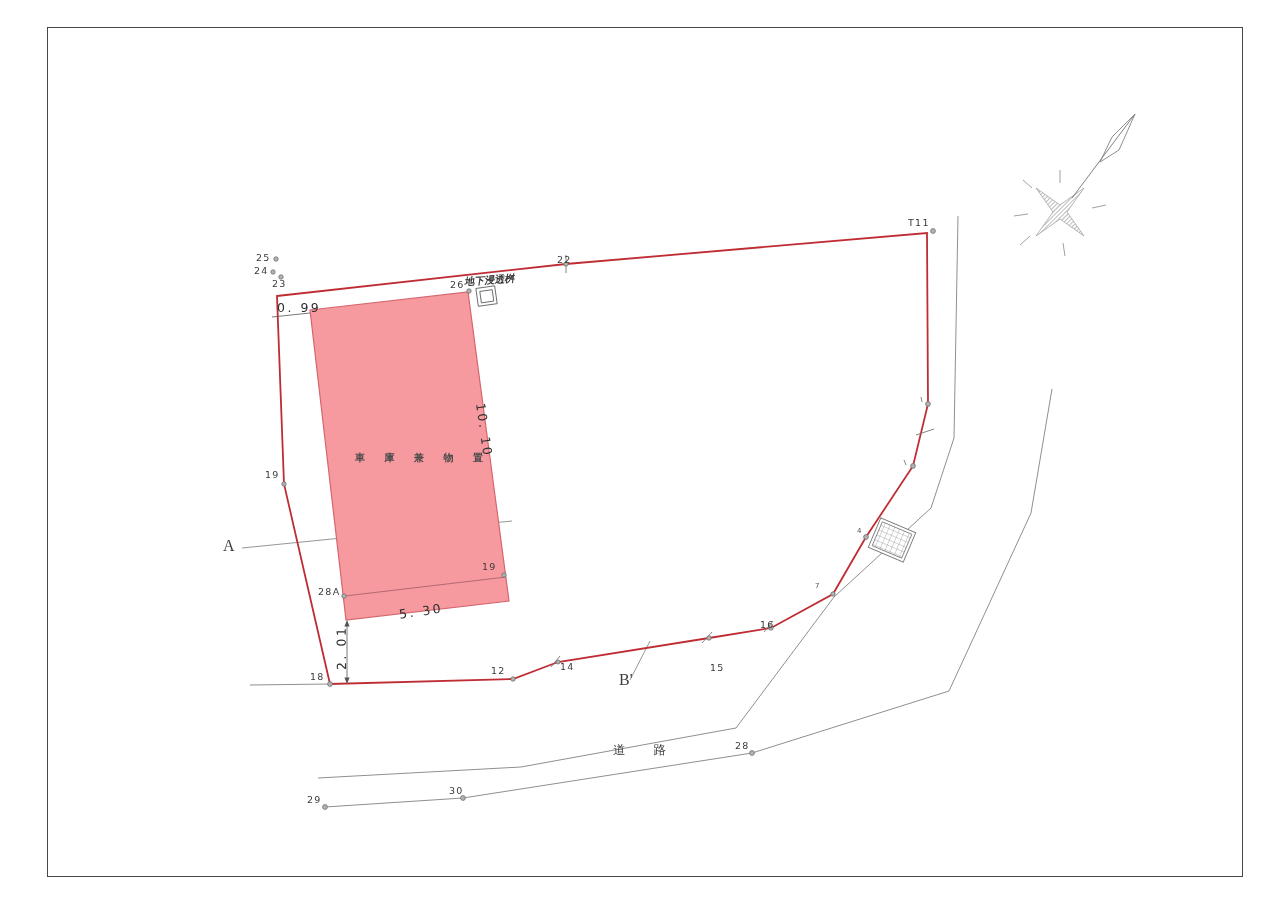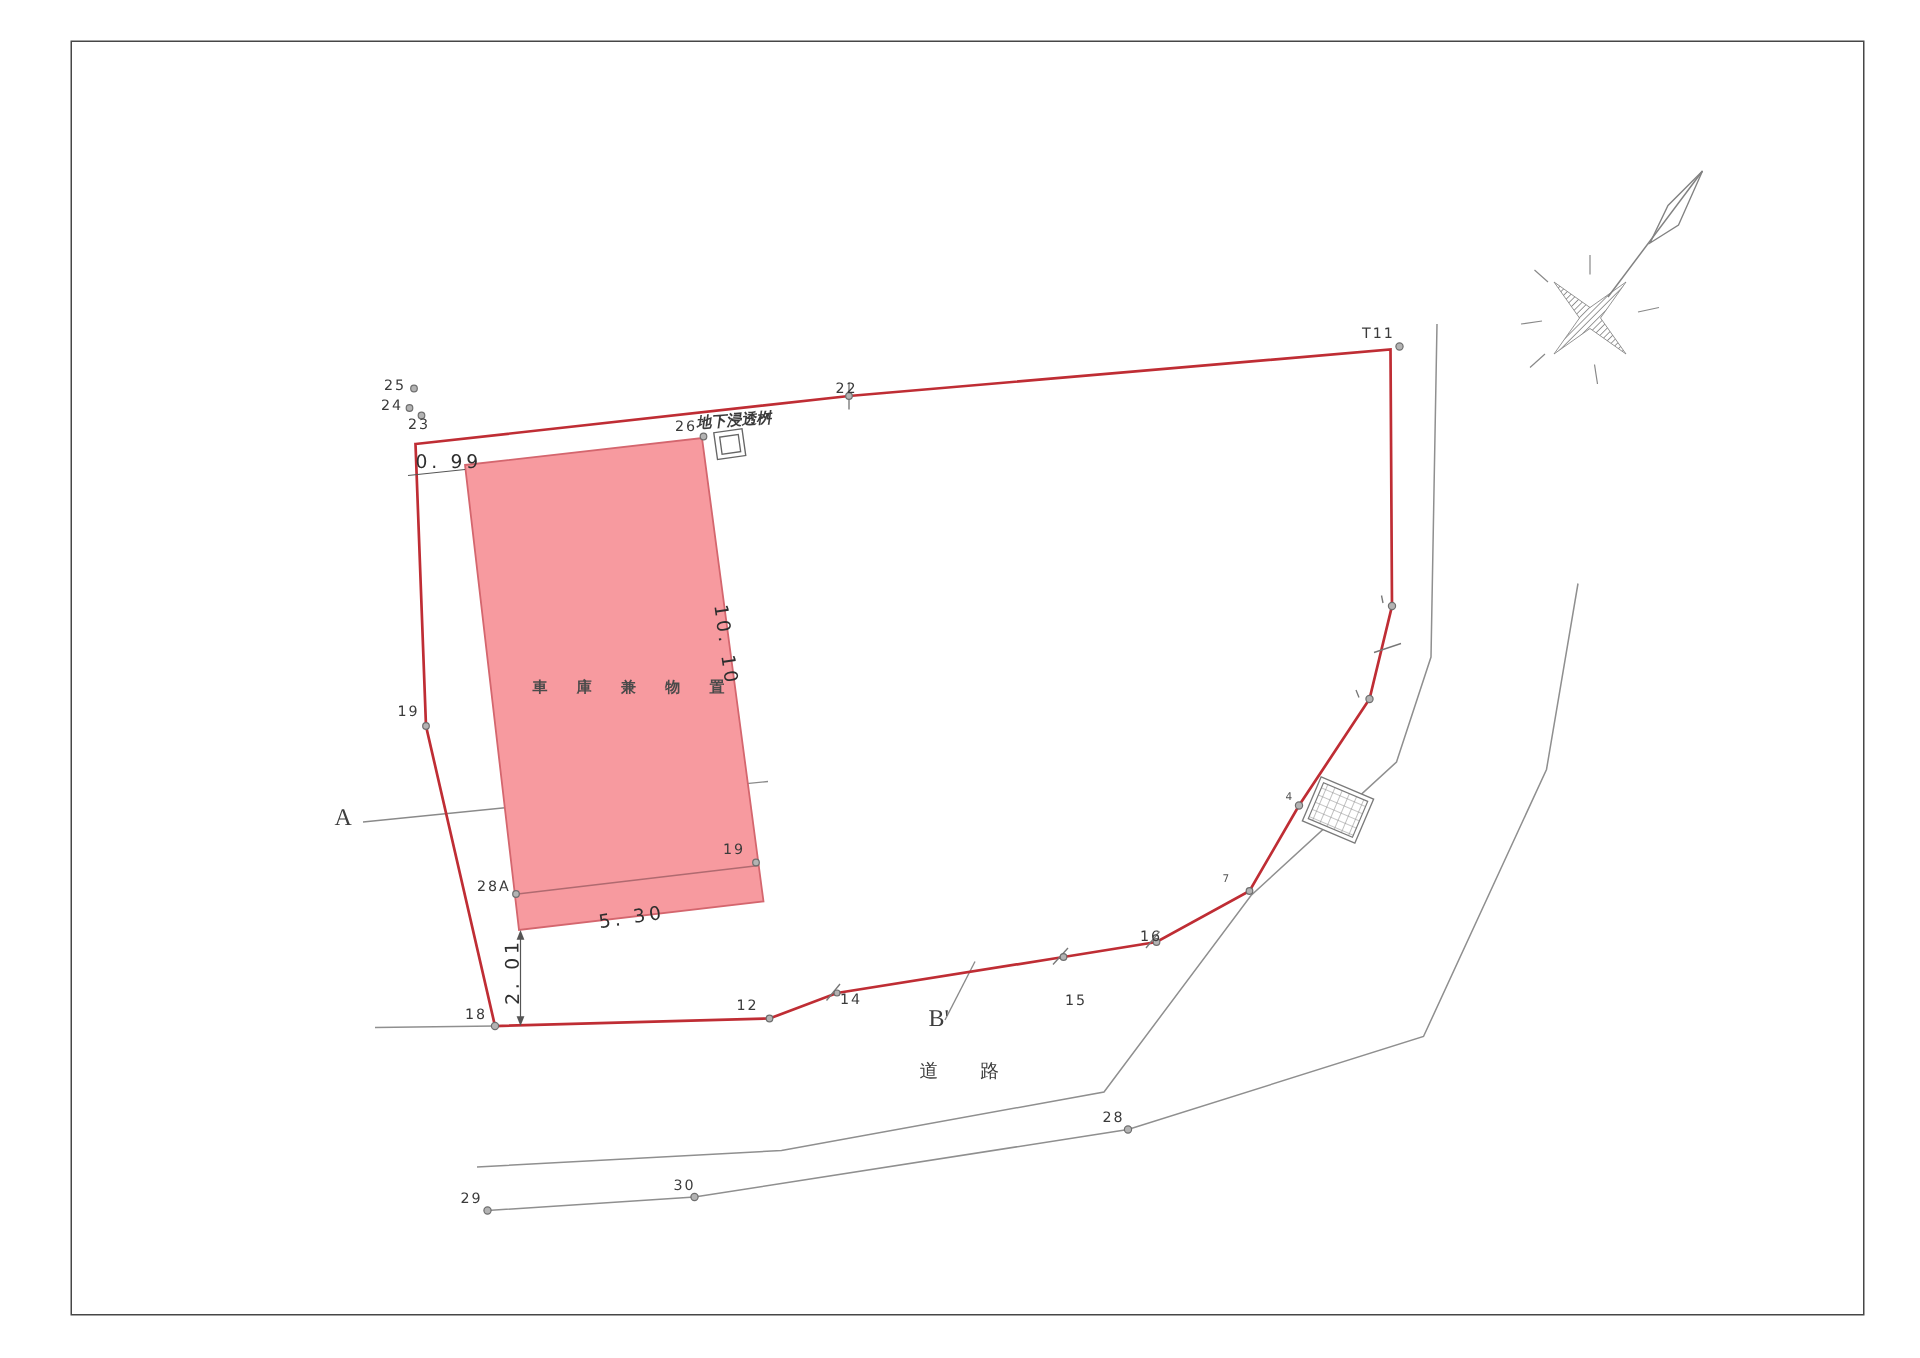--- a/index.html
+++ b/index.html
@@ -7,21 +7,21 @@
     position:relative;width:1280px;height:905px;background:#ffffff;
     font-family:"DejaVu Sans", sans-serif;overflow:hidden;
   }
   .overlay{position:absolute;left:0;top:0;}
   .lbl{position:absolute;white-space:nowrap;}
   .pt{font-size:9.5px;letter-spacing:1.3px;color:#3b3b3b;}
   .pt.tiny{font-size:7px;letter-spacing:0;color:#555;}
   .dim{font-size:12.5px;letter-spacing:2.5px;color:#2e2e2e;}
   .sec{font-family:"Liberation Serif", serif;font-size:16px;color:#3f3f3f;letter-spacing:0;}
   .jp-building{font-size:10px;letter-spacing:8px;color:#4a4a4a;font-weight:bold;}
-  .jp-road{font-size:12.5px;letter-spacing:12px;color:#3b3b3b;}
+  .jp-road{font-size:12.5px;letter-spacing:12px;color:#3b3b3b;margin-top:36px;}
   .jp-infil{font-size:10px;font-weight:600;color:#3b3b3b;
             transform:rotate(-4deg) skewX(-12deg);transform-origin:0 0;}
   .rot{transform-origin:0 0;}
 </style>
 </head>
 <body>
 
 <div class="canvas">
 
   <svg class="overlay" width="1280" height="905" viewBox="0 0 1280 905">

